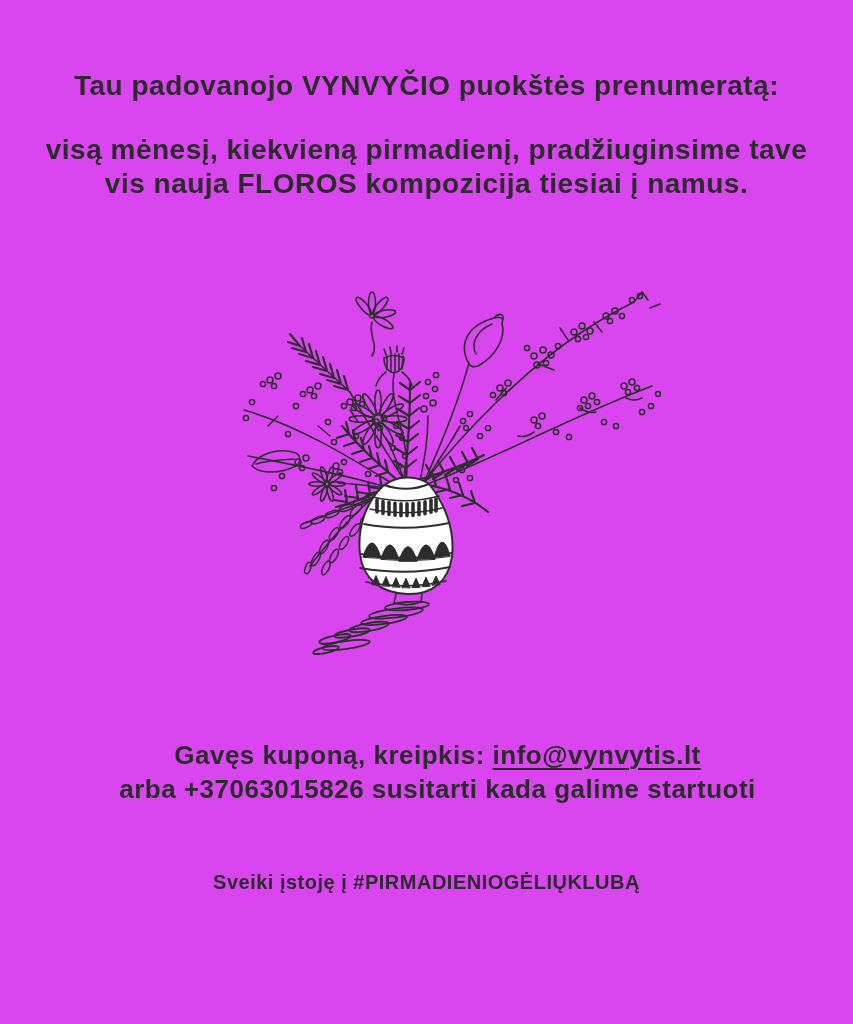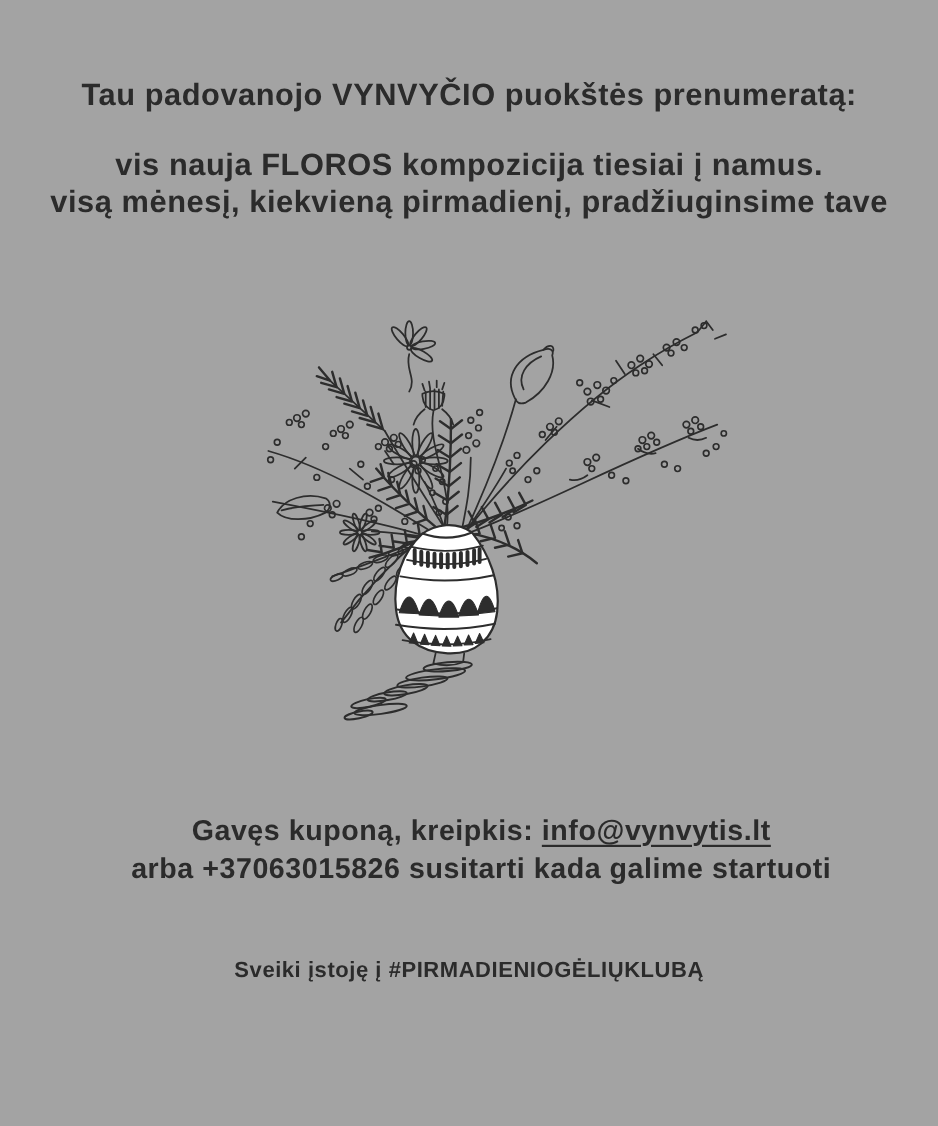--- a/index.html
+++ b/index.html
@@ -1,19 +1,19 @@
 <!DOCTYPE html>
 <html><head>
 <meta charset="utf-8">
 <style>
   html,body{margin:0;padding:0;background:#ffffff;}
   .sheet{
     position:relative;
     width:853px;height:1024px;
-    background:#a3a3a3;
+    background:#d946ef;
     font-family:"Liberation Sans","DejaVu Sans",sans-serif;
     color:#2b2b2b;
     overflow:hidden;
   }
   .centered{
     position:absolute;left:0;width:853px;
     text-align:center;
     letter-spacing:0.5px;
   }
   .header-title{
@@ -50,22 +50,22 @@
   }
 </style>
 </head>
 <body>
 
 <div class="sheet">
 
   <div class="centered header-title">Tau padovanojo VYNVYČIO puokštės prenumeratą:</div>
 
   <div class="centered header-sub">
+    <div>visą mėnesį, kiekvieną pirmadienį, pradžiuginsime tave</div>
     <div>vis nauja FLOROS kompozicija tiesiai į namus.</div>
-    <div>visą mėnesį, kiekvieną pirmadienį, pradžiuginsime tave</div>
   </div>
 
   <svg class="illustration" viewBox="0 0 426 386" role="img" aria-label="hand-drawn bouquet of wildflowers in a patterned vase">
     <g stroke="#2d2d2d" fill="none" stroke-width="1.6" stroke-linecap="round" stroke-linejoin="round">
 
       <path d="M188 204 C226 156 286 94 344 56 C362 44 380 34 396 26"></path>
       <path d="M396 26 L404 16 M404 16 L410 24 M412 32 L422 28"></path>
       <path d="M300 88 L316 94 M330 64 L322 52 M356 46 L364 56 M268 112 L258 124"></path>
 
       <path d="M184 210 C250 186 330 142 414 110"></path>

